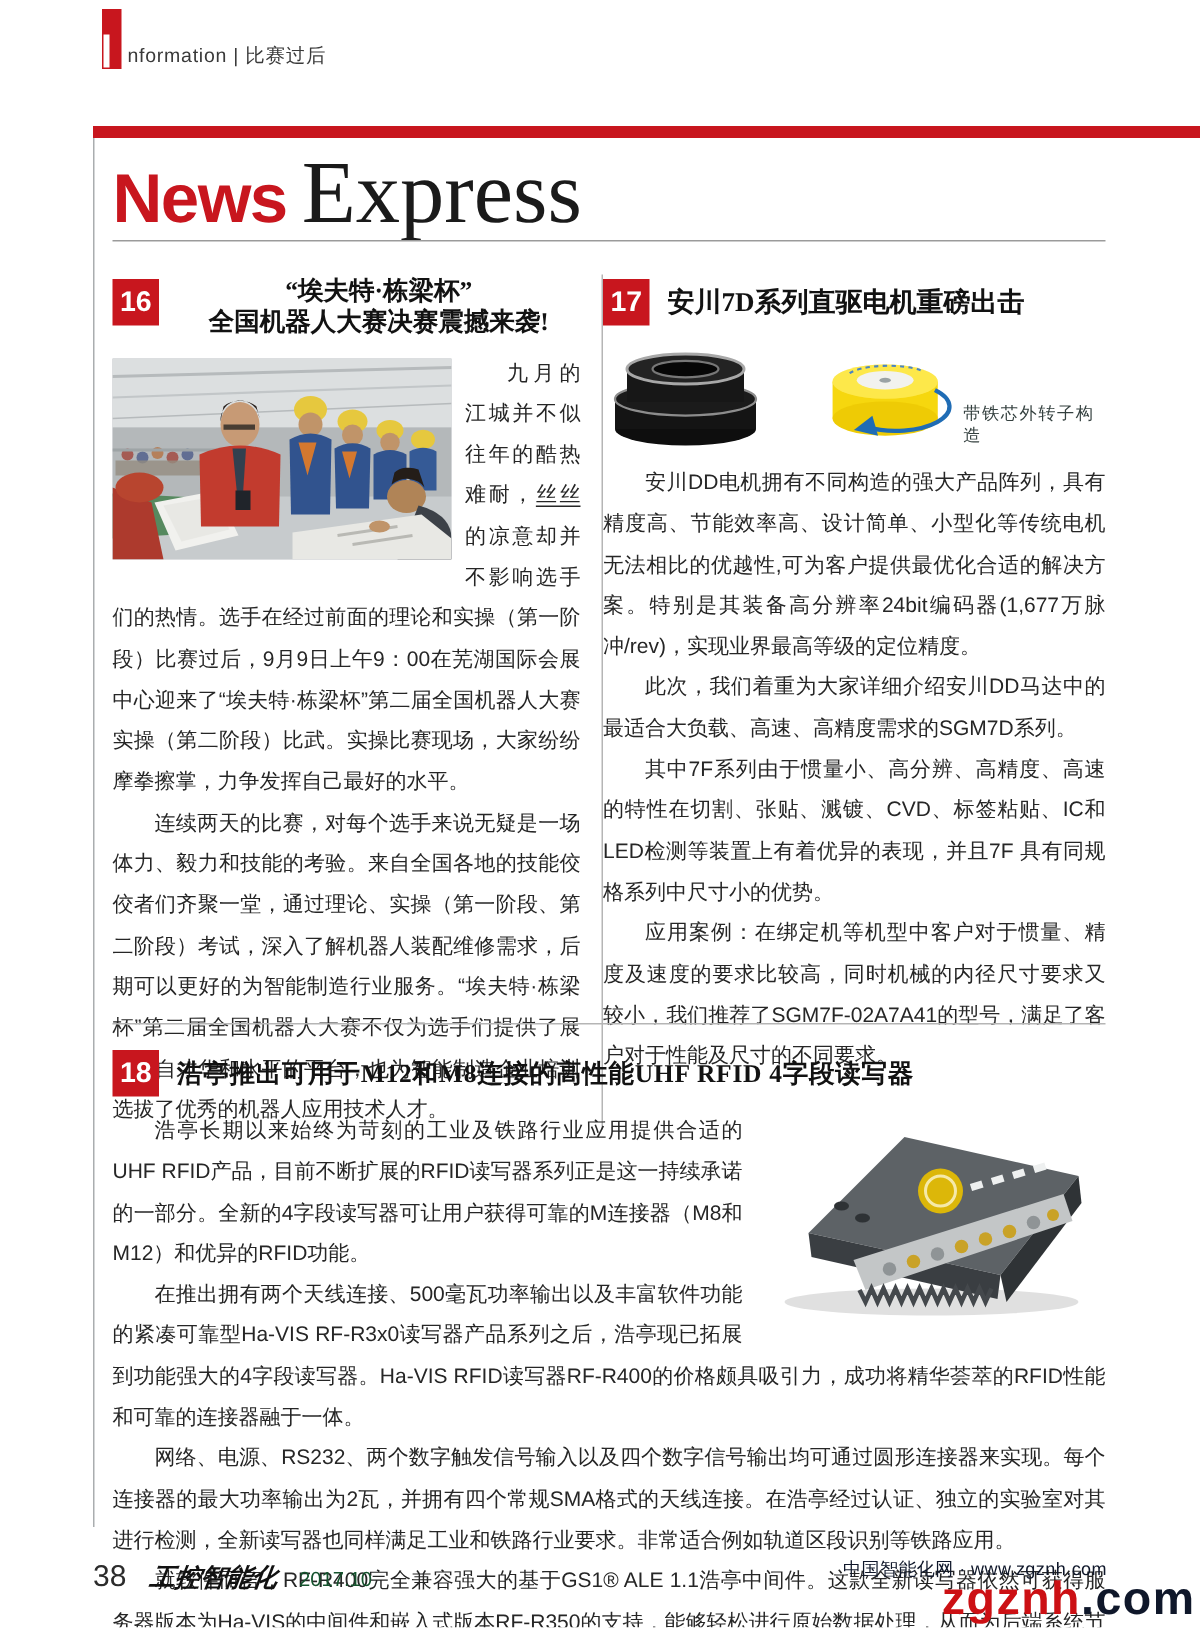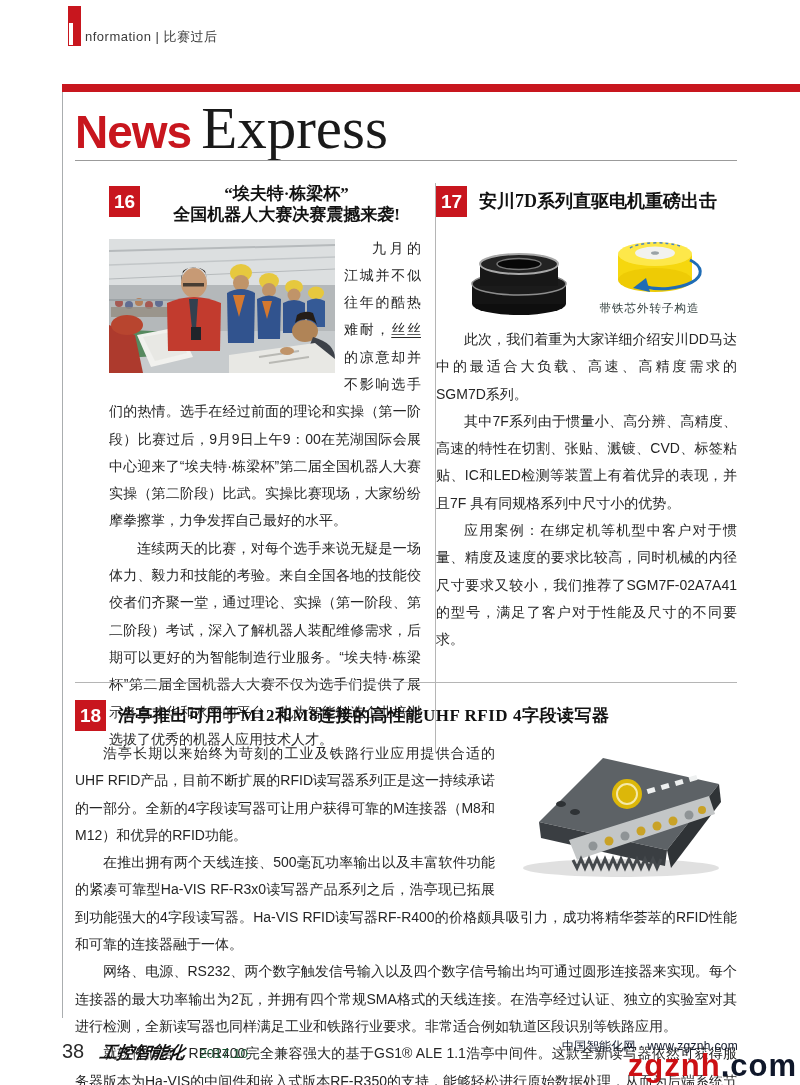--- a/index.html
+++ b/index.html
@@ -15,21 +15,21 @@
   .left-rule{position:absolute;left:62px;top:92px;width:1px;height:926px;background:#aaadaf;}
 
   
   .page-title{position:absolute;left:75px;top:94px;height:56px;white-space:nowrap;}
   .page-title .news{font-family:"Liberation Sans",sans-serif;font-weight:bold;font-size:46px;color:#c8161e;letter-spacing:-1px;text-align:right;}
   .page-title .express{font-family:"Liberation Serif",serif;font-size:59px;color:#1a1a1a;margin-left:10px;}
   .title-rule{position:absolute;left:75px;top:160px;width:662px;height:1px;background:#9b9b9b;}
 
   
   .columns{position:absolute;left:75px;top:183px;width:662px;display:flex;}
-  .col-left{width:312px;flex:0 0 312px;margin-left:34px;}
+  .col-left{width:312px;flex:0 0 312px;}
   .col-right{flex:1;margin-left:14px;border-left:1px solid #b5b5b5;min-height:489px;}
   .section-rule{position:absolute;left:75px;top:682px;width:662px;height:1px;background:#b5b5b5;}
 
   
   .art-head{display:flex;align-items:flex-start;margin-bottom:9px;}
   .num-box{flex:0 0 31px;width:31px;height:31px;background:#c8161e;color:#fff;font-weight:bold;font-size:19px;
            display:flex;align-items:center;justify-content:center;margin-top:3px;}
   .art-title{font-family:"Liberation Serif",serif;font-weight:bold;color:#121212;}
   .t16{margin-left:12px;text-align:center;font-size:17px;line-height:1.25;flex:1;}
   .t17{margin-left:12px;font-size:18px;line-height:31px;margin-top:3px;}
@@ -39,21 +39,21 @@
   .body-text{font-size:14px;color:#262626;line-height:1.95;text-align:justify;}
   .body-text p{margin:0;text-indent:2em;}
   .u{text-decoration:underline;text-underline-offset:3px;}
 
   .photo16{float:left;width:226px;height:134px;margin:4px 9px 4px 0;background:#c7cbcd;}
   .photo16 svg{display:block;width:100%;height:100%;}
 
   
   .fig17{display:flex;justify-content:center;align-items:flex-end;gap:26px;margin:6px 0 10px 0;}
   .fig17 .motor svg{display:block;}
-  .fig17 .rotor-wrap{display:flex;flex-direction:column;align-items:flex-start;}
+  .fig17 .rotor-wrap{display:flex;flex-direction:row;align-items:flex-end;}
   .fig-caption{font-size:11.5px;color:#34403f;margin-top:3px;letter-spacing:1px;}
 
   
   .article18{position:absolute;left:75px;top:697px;width:662px;}
   .photo18{float:right;width:228px;height:140px;margin:2px 0 6px 14px;}
   .photo18 svg{display:block;width:100%;height:100%;}
 
   
   .footer{position:absolute;left:62px;right:0;top:1030px;height:55px;}
   .footer-left{position:absolute;left:0;top:10px;display:flex;align-items:baseline;}
@@ -181,20 +181,21 @@
             <ellipse cx="55" cy="27" rx="20" ry="6.5" fill="#f2f2ee"></ellipse>
             <ellipse cx="55" cy="27" rx="4" ry="1.8" fill="#9aa2a4"></ellipse>
             <path d="M30,22 A30,9 0 0 1 80,20" stroke="#4a84c4" stroke-width="1.5" stroke-dasharray="3,3" fill="none"></path>
             <path d="M90,34 A38,17 0 0 1 42,60" stroke="#1f6cb5" stroke-width="3" fill="none"></path>
             <polygon points="46,52 33,62 50,66" fill="#1f6cb5"></polygon>
           </svg>
           <div class="fig-caption">带铁芯外转子构造</div>
         </div>
       </div>
       <div class="body-text">
+        <p>安川DD电机拥有不同构造的强大产品阵列，具有精度高、节能效率高、设计简单、小型化等传统电机无法相比的优越性,可为客户提供最优化合适的解决方案。特别是其装备高分辨率24bit编码器(1,677万脉冲/rev)，实现业界最高等级的定位精度。</p>
         <p>此次，我们着重为大家详细介绍安川DD马达中的最适合大负载、高速、高精度需求的SGM7D系列。</p>
         <p>其中7F系列由于惯量小、高分辨、高精度、高速的特性在切割、张贴、溅镀、CVD、标签粘贴、IC和LED检测等装置上有着优异的表现，并且7F 具有同规格系列中尺寸小的优势。</p>
         <p>应用案例：在绑定机等机型中客户对于惯量、精度及速度的要求比较高，同时机械的内径尺寸要求又较小，我们推荐了SGM7F-02A7A41的型号，满足了客户对于性能及尺寸的不同要求。</p>
       </div>
     </div>
   </div>
 
   <div class="section-rule"></div>
 
   <div class="article18">

